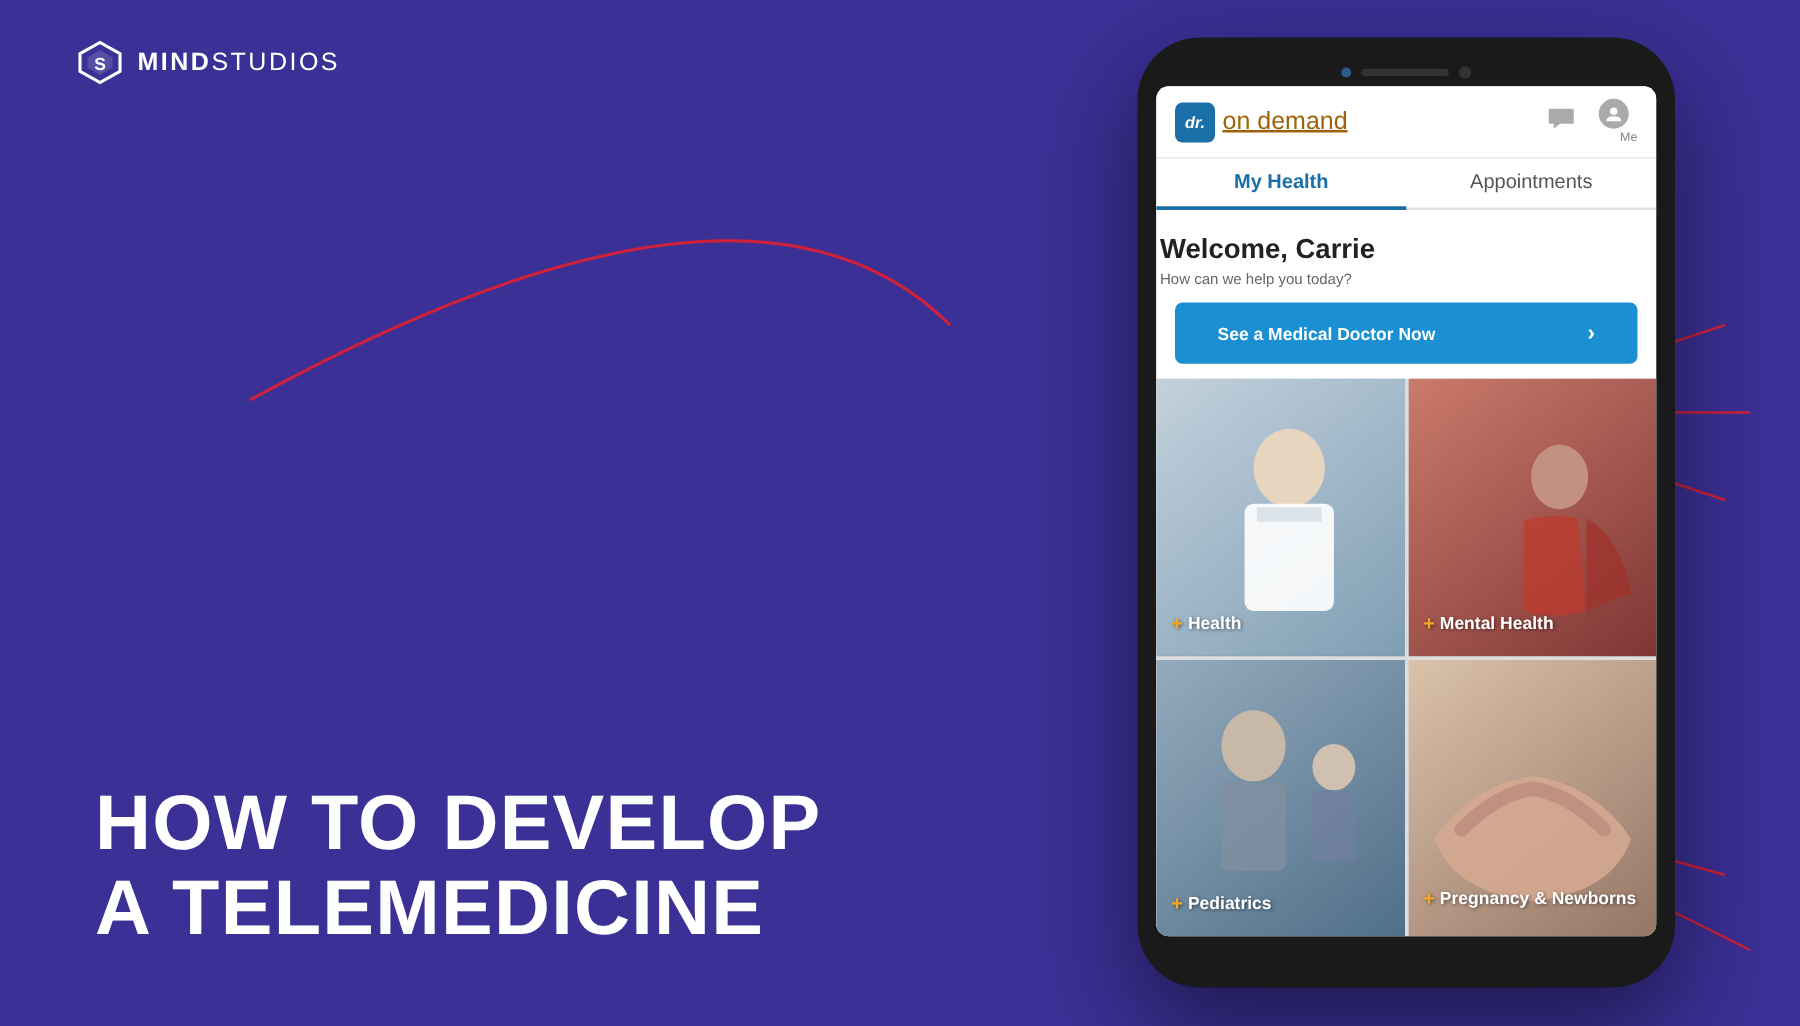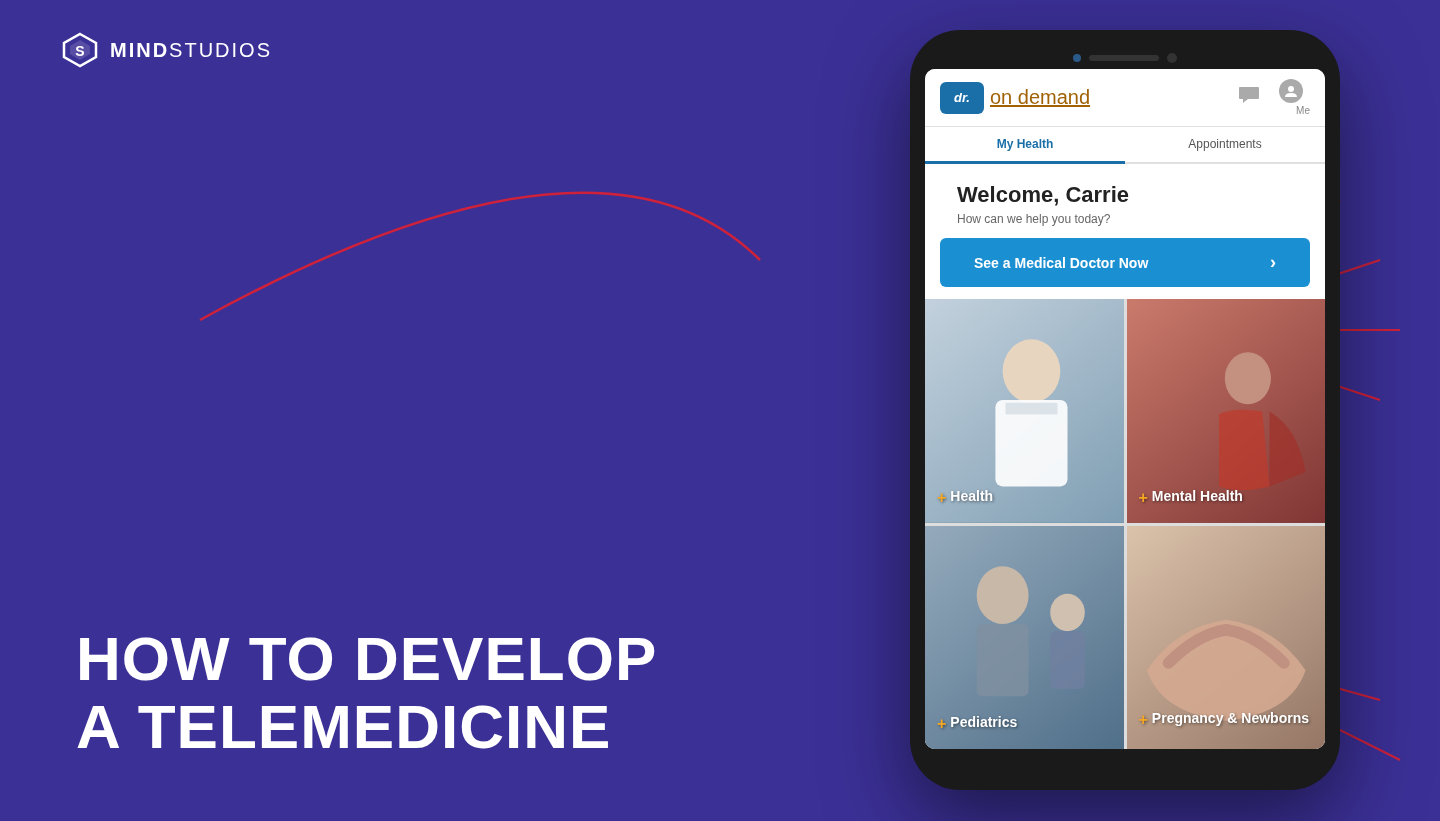--- a/index.html
+++ b/index.html
@@ -115,21 +115,21 @@
       border-bottom: 1px solid #e0e0e0;
     }
 
     .app-logo {
       display: flex;
       align-items: center;
       gap: 6px;
     }
 
     .app-logo-icon {
-      width: 44px;
+      width: 32px;
       height: 32px;
       background: #1a6fa8;
       border-radius: 6px;
       display: flex;
       align-items: center;
       justify-content: center;
       color: white;
       font-size: 14px;
       font-weight: bold;
     }
@@ -183,21 +183,21 @@
     .app-nav {
       background: white;
       display: flex;
       border-bottom: 2px solid #e0e0e0;
     }
 
     .nav-tab {
       flex: 1;
       padding: 10px 5px;
       text-align: center;
-      font-size: 12px;
+      font-size: 16px;
       color: #555;
       cursor: pointer;
       border-bottom: 3px solid transparent;
       margin-bottom: -2px;
     }
 
     .nav-tab.active {
       color: #1a6fa8;
       border-bottom-color: #1a6fa8;
       font-weight: 600;
@@ -206,21 +206,21 @@
     
     .app-content {
       flex: 1;
       background: white;
       overflow: hidden;
       display: flex;
       flex-direction: column;
     }
 
     .welcome-section {
-      padding: 18px 32px 12px;
+      padding: 18px 3px 12px;
     }
 
     .welcome-title {
       font-size: 22px;
       font-weight: 700;
       color: #222;
       margin-bottom: 4px;
     }
 
     .welcome-subtitle {

